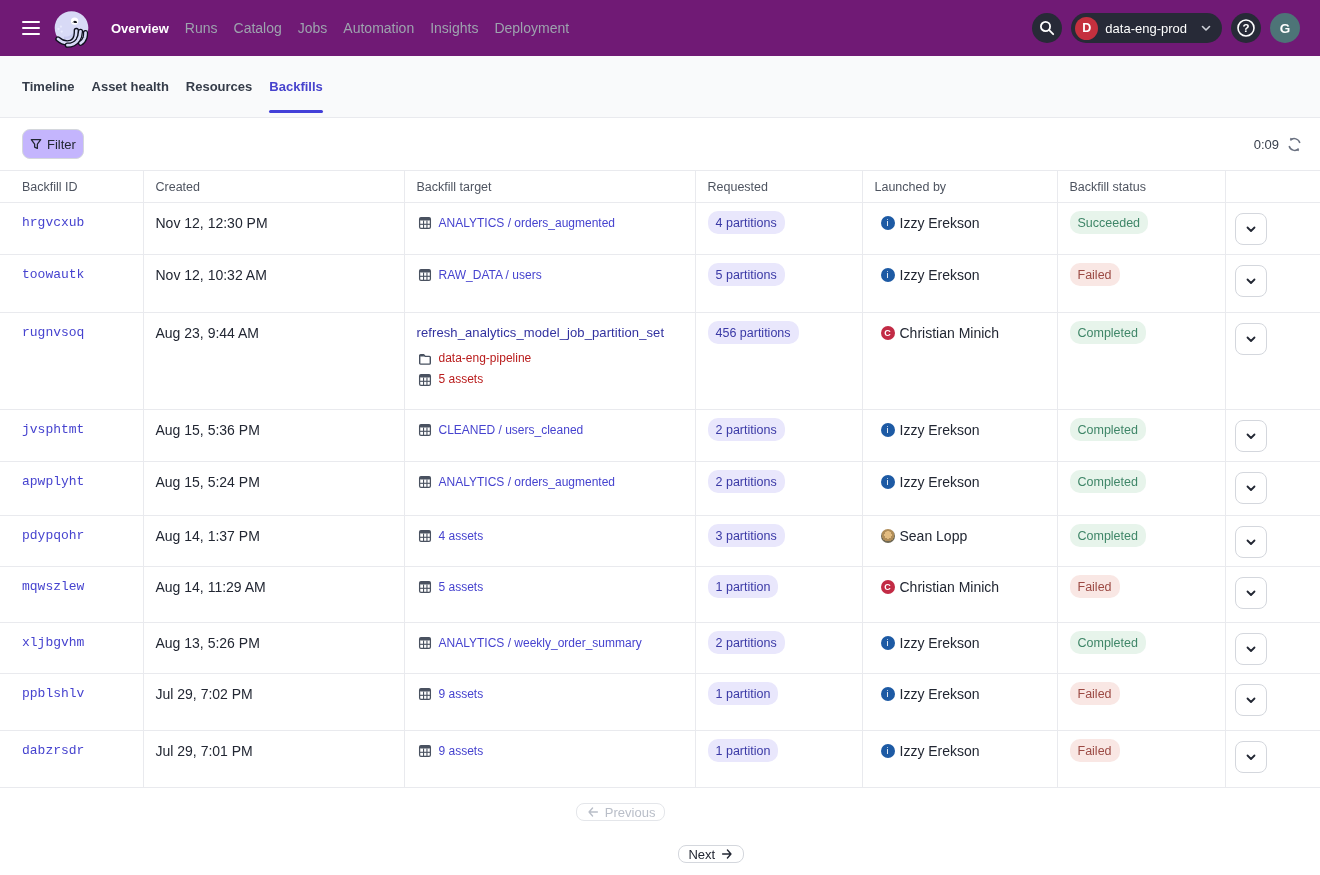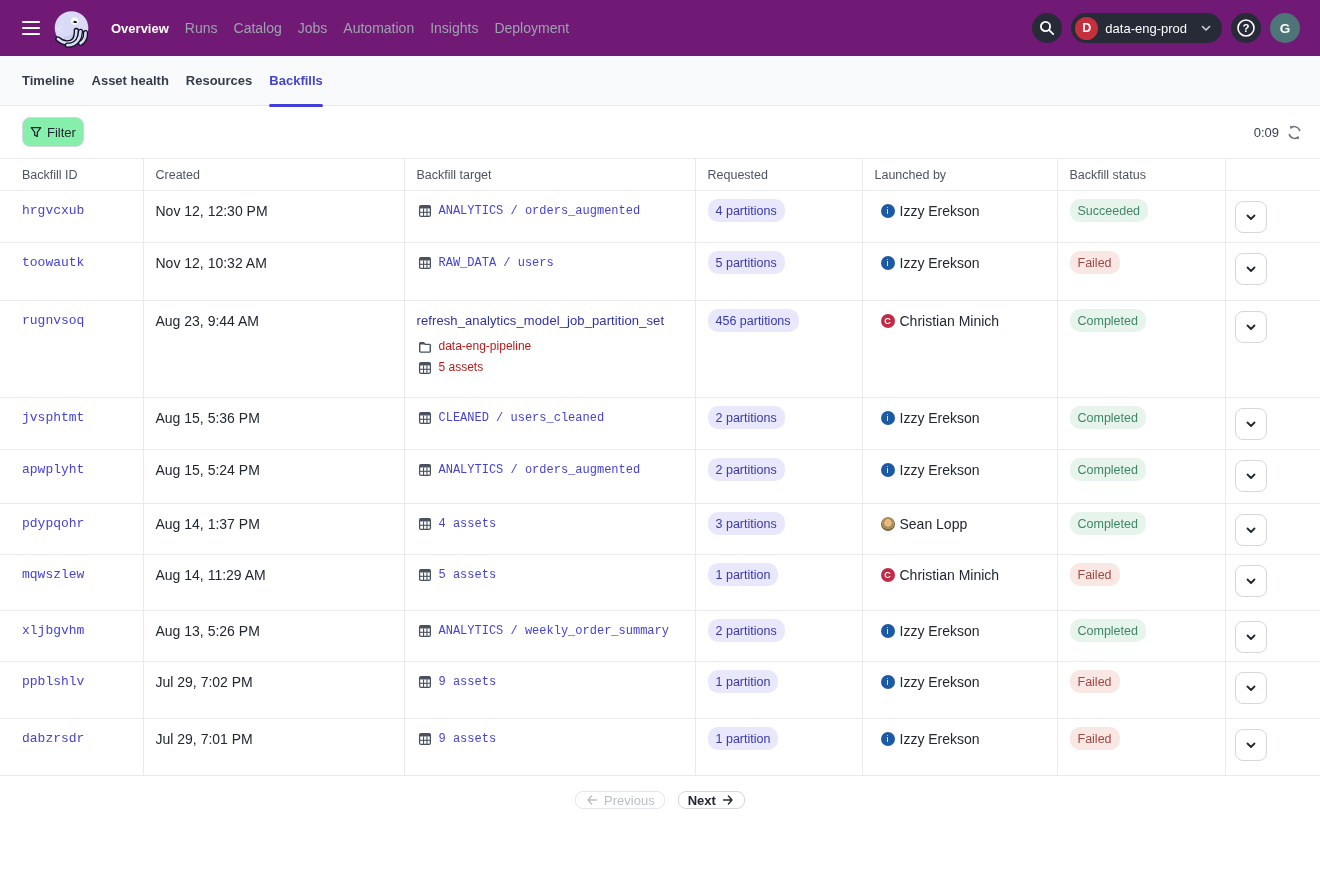--- a/index.html
+++ b/index.html
@@ -13,59 +13,59 @@
   .navlinks { display:flex; margin-left:63px; align-items:center; }
   .navlinks a { color:#9da3ae; font-size:14px; text-decoration:none; padding:0 8px; font-weight:400;}
   .navlinks a.active { color:#fff; font-weight:700; font-size:13px; }
   .nav-right { margin-left:auto; display:flex; align-items:center; gap:9px; margin-right:20px; }
   .iconbtn { width:30px; height:30px; border-radius:50%; background:#272a37; display:flex; align-items:center; justify-content:center; }
   .deppill { height:30px; border-radius:15px; background:#272a37; display:flex; align-items:center; padding:0 10px 0 4px; gap:7px; }
   .dbadge { width:23px; height:23px; border-radius:50%; background:#c5303e; color:#fff; font-size:12.5px; font-weight:700; display:flex; align-items:center; justify-content:center; }
   .deppill .dname { color:#fff; font-size:13px; font-weight:400; margin-right:6px; }
   .gavatar { width:30px; height:30px; border-radius:50%; background:#4d7477; color:#fff; font-size:13.5px; font-weight:600; display:flex; align-items:center; justify-content:center; }
   
-  .tabs { height:50px; background:#f9fafb; border-bottom:1px solid #e9eaee; display:flex; align-items:center; padding-left:22px; }
+  .tabs { height:62px; background:#f9fafb; border-bottom:1px solid #e9eaee; display:flex; align-items:center; padding-left:22px; }
   .tabs .tab { font-size:13px; font-weight:700; color:#353c49; text-decoration:none; margin-right:17px; position:relative; height:50px; display:flex; align-items:center; }
   .tabs .tab.active { color:#4743cd; }
   .tabs .tab.active:after { content:""; position:absolute; left:0; right:0; bottom:-1px; height:3px; background:#4340d8; border-radius:2px;}
   
   .toolbar { height:52px; display:flex; align-items:center; padding:0 22px; }
-  .filterbtn { height:30px; border:1px solid #d4d7dd; border-radius:8px; background:#86efac; display:flex; align-items:center; gap:5px; padding:0 7px; font-size:13px; color:#222733; font-weight:400;}
+  .filterbtn { height:30px; border:1px solid #d4d7dd; border-radius:8px; background:#c4b5fd; display:flex; align-items:center; gap:5px; padding:0 7px; font-size:13px; color:#222733; font-weight:400;}
   .countdown { margin-left:auto; display:flex; align-items:center; gap:8px; color:#39404d; font-size:13px; margin-right:-4px; }
   
   table { border-collapse:collapse; table-layout:fixed; width:1320px; }
   col.c1{width:143px} col.c2{width:261px} col.c3{width:291px} col.c4{width:167px} col.c5{width:195px} col.c6{width:168px} col.c7{width:95px}
   th, td { border-right:1px solid #e9eaee; vertical-align:top; text-align:left; padding:0 12px; }
   th:last-child, td:last-child { border-right:none; }
   thead th { border-top:1px solid #e9eaee; border-bottom:1px solid #e9eaee; height:32px; font-size:12.5px; font-weight:400; color:#4e5460; vertical-align:middle; }
   tbody td { border-bottom:1px solid #e9eaee; padding-top:8px; }
   th.first, td.first { padding-left:22px; }
   td { font-size:14px; color:#222733; }
   .mono { font-family:"Liberation Mono", monospace; font-size:13px; color:#4643cf; line-height:24px; }
   .dt { line-height:24px; }
   .linkrow { display:flex; align-items:center; gap:6px; line-height:24px; }
-  .linkrow a, a.plain { color:#4643cf; text-decoration:none; font-size:12px;font-family:Liberation Mono, monospace; }
+  .linkrow a, a.plain { color:#4643cf; text-decoration:none; font-size:12px; }
   .jobtitle { color:#31319f; font-weight:400; font-size:13px; line-height:24px; display:block; margin-bottom:3px; text-decoration:none; letter-spacing:0.1px;}
   .sub { display:flex; align-items:center; gap:6px; line-height:21px; }
   .sub a { color:#b91c1c; text-decoration:none; font-size:12px; }
   .tag { display:inline-block; background:#e9e7fc; color:#3a39a6; font-size:12.5px; border-radius:10px; padding:3.5px 8px; line-height:16px; }
   .st { display:inline-block; font-size:12.5px; border-radius:10px; padding:3.5px 8px; line-height:16px; }
   .st.green { background:#e7f4eb; color:#3f8668; }
   .st.red { background:#f9e7e4; color:#9c4a44; }
   .who { display:flex; align-items:center; gap:5px; line-height:24px; padding-left:6px; }
   .av { width:14px; height:14px; border-radius:50%; color:#fff; font-size:9px; font-weight:700; display:flex; align-items:center; justify-content:center; flex:0 0 14px;}
   .av.blue { background:#1d5aa4; font-weight:400; font-size:9.5px; }
   .av.crimson { background:#c22b45; }
   .av.photo { background:radial-gradient(circle at 50% 42%, #e3bc80 0 34%, #b08d58 35% 60%, #6e6753 61%); }
   .rowbtn { width:32px; height:32px; margin-top:2px; margin-left:-3px; border:1px solid #d4d7dd; border-radius:8px; background:#fff; display:flex; align-items:center; justify-content:center; }
   
   .pager { display:flex; justify-content:center; gap:13px; margin-top:15px; }
   .pbtn { height:18px; border-radius:8px; border:1px solid #e4e6ea; background:#fff; display:flex; align-items:center; gap:5px; padding:0 9px; font-size:13px; }
   .pbtn.disabled { color:#b9bec8; }
-  .pbtn.next { border-color:#d4d7dd; color:#222733; font-weight:700; }
+  .pbtn.next { border-color:#d4d7dd; color:#222733; font-weight:400;margin-top:42px; }
 </style>
 </head>
 <body>
 
 <div class="nav">
   <div class="burger">
       <span></span>
       <span></span>
       <span></span>
     </div>

